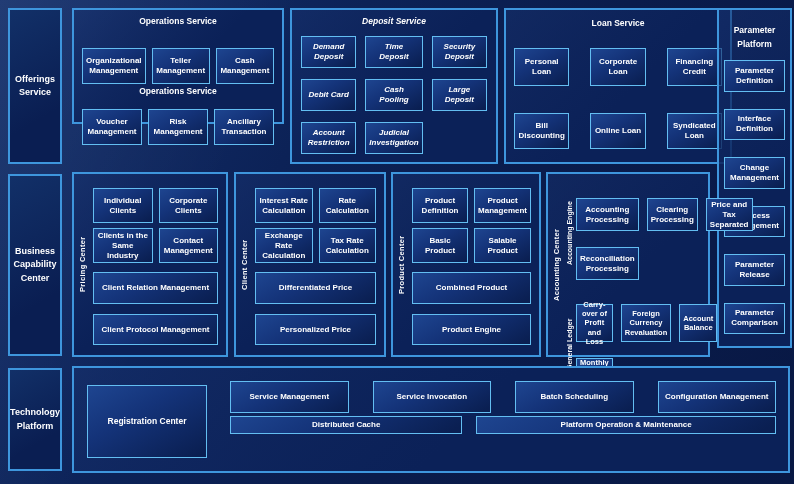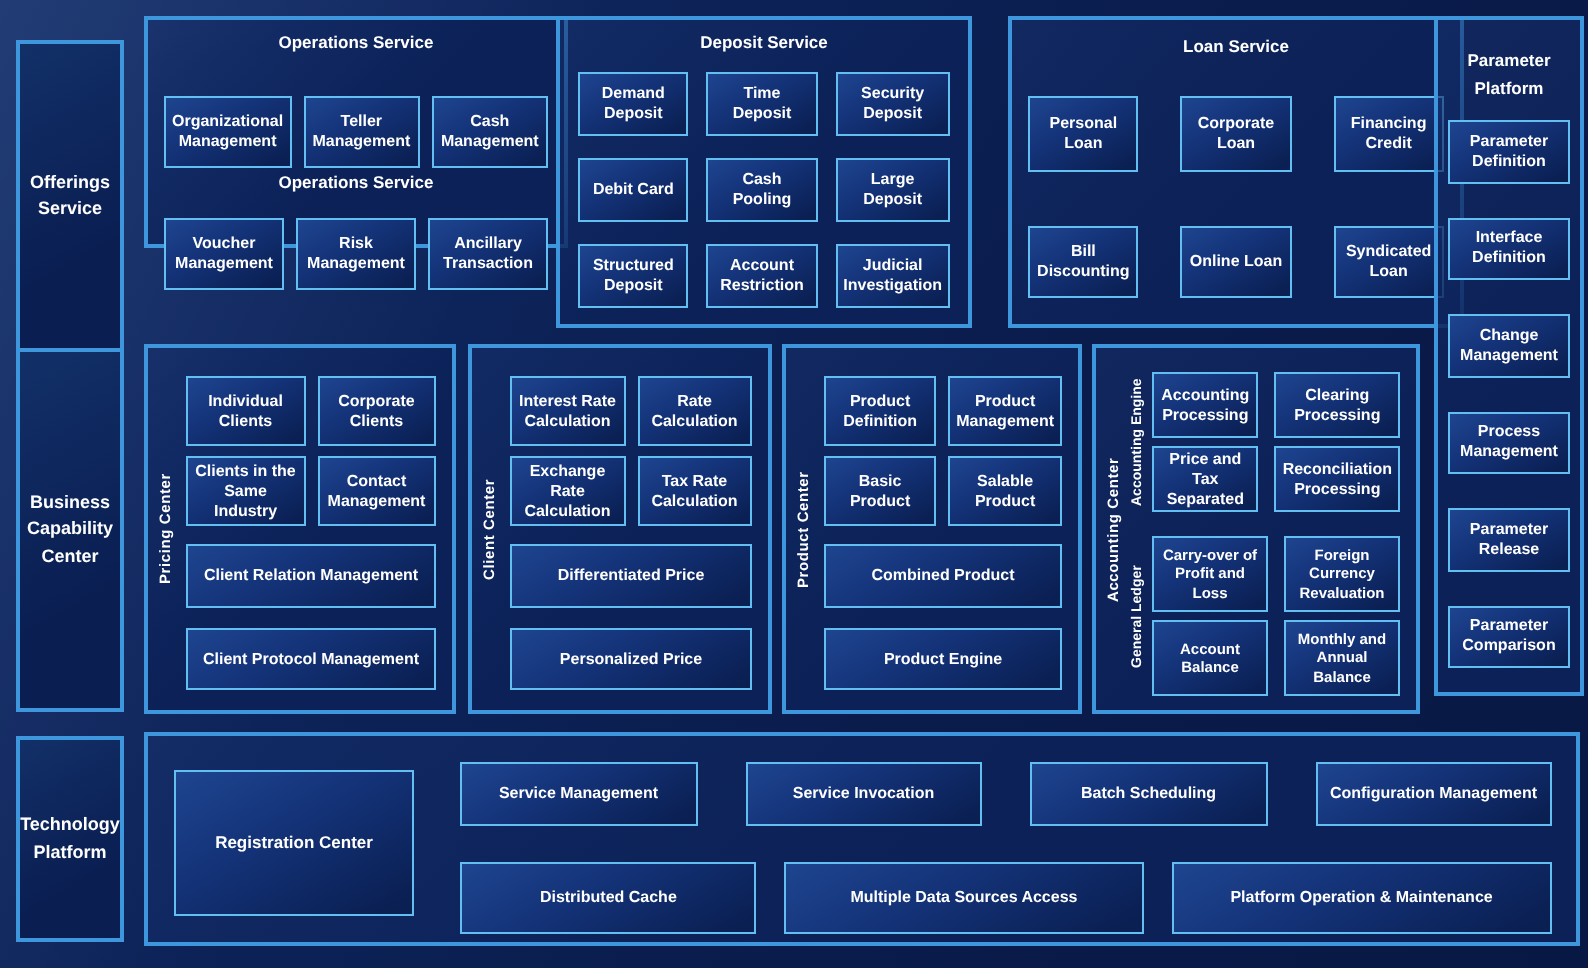--- a/index.html
+++ b/index.html
@@ -36,21 +36,21 @@
     display:flex;align-items:center;justify-content:center;text-align:center;
     padding:2px 3px;
   }
   
   .ops{left:72px;top:8px;width:212px;height:116px;padding-top:6px;}
   .ops .row{display:flex;gap:6px;padding:0 8px;}
   .ops .box{flex:1;height:36px;}
   .ops .row.r1{margin-top:22px;}
   .ops .mid{margin-top:2px;}
   .ops .row.r2{margin-top:13px;}
-  .deposit{left:278px;top:8px;width:208px;height:156px;padding-top:6px;}
+  .deposit{left:290px;top:8px;width:208px;height:156px;padding-top:6px;font-style:italic;}
   .grid3{display:grid;grid-template-columns:repeat(3,1fr);gap:11px 9px;padding:0 9px;margin-top:10px;}
   .deposit .box{height:32px;}
   .loan{left:504px;top:8px;width:228px;height:156px;padding-top:8px;}
   .loan .row{display:flex;gap:21px;padding:0 8px;}
   .loan .box{flex:1;}
   .loan .row.r1{margin-top:20px;height:38px;}
   .loan .row.r2{margin-top:27px;height:36px;}
   
   .param{left:717px;top:8px;width:75px;height:340px;display:flex;flex-direction:column;padding:12px 5px;}
   .param .panel-title{line-height:1.6;margin-top:2px;}
@@ -73,33 +73,33 @@
   .small-grid .box{height:35px;}
   .wide1{margin-top:9px;height:32px;}
   .wide2{margin-top:10px;height:31px;}
   .acc-content{margin-left:14px;padding:12px 8px 0 0;display:flex;flex-direction:column;gap:12px;}
   .acc-group{display:flex;}
   .acc-vlabel{
     width:14px;writing-mode:vertical-rl;transform:rotate(180deg);
     display:flex;align-items:center;justify-content:center;
     font-size:7px;font-weight:700;white-space:nowrap;
   }
-  .acc-grid{flex:1;display:grid;grid-template-columns:1fr 1fr;gap:4px 8px;}
+  .acc-grid{flex:1;display:grid;grid-template-columns:1fr 1fr 1fr;gap:16px 8px;margin-top:12px;}
   .acc-grid.engine .box{height:33px;}
   .acc-grid.ledger .box{height:38px;font-size:7.5px;}
   
   .tech{left:72px;top:366px;width:718px;height:107px;}
   .reg-box{position:absolute;left:13px;top:17px;width:120px;height:73px;font-size:8.5px;}
   .tech-rows{margin-left:150px;padding:13px 12px 0 6px;display:flex;flex-direction:column;}
   .tech-row{display:flex;}
   .tech-row.r1{gap:24px;height:32px;}
-  .tech-row.r2{gap:14px;height:36px;margin-top:18px;}
+  .tech-row.r2{gap:14px;height:18px;margin-top:3px;}
   .tech-row .box{flex:1;}
   
-  .lb-offerings{left:8px;top:20px;width:54px;height:156px;}
+  .lb-offerings{left:8px;top:8px;width:54px;height:156px;}
   .lb-business{left:8px;top:174px;width:54px;height:182px;}
   .lb-tech{left:8px;top:368px;width:54px;height:103px;}
 </style>
 </head>
 <body>
 
 <div class="canvas">
 
   <div class="label-box lb-offerings">Offerings Service</div>
   <div class="label-box lb-business">Business Capability Center</div>
@@ -122,21 +122,20 @@
 
   <div class="panel deposit">
     <div class="panel-title">Deposit Service</div>
     <div class="grid3">
       <div class="box">Demand Deposit</div>
       <div class="box">Time Deposit</div>
       <div class="box">Security Deposit</div>
       <div class="box">Debit Card</div>
       <div class="box">Cash Pooling</div>
       <div class="box">Large Deposit</div>
-      <div class="box">Structured Deposit</div>
       <div class="box">Account Restriction</div>
       <div class="box">Judicial Investigation</div>
     </div>
   </div>
 
   <div class="panel loan">
     <div class="panel-title">Loan Service</div>
     <div class="row r1">
       <div class="box">Personal Loan</div>
       <div class="box">Corporate Loan</div>
@@ -229,19 +228,18 @@
     <div class="box reg-box">Registration Center</div>
     <div class="tech-rows">
       <div class="tech-row r1">
         <div class="box">Service Management</div>
         <div class="box">Service Invocation</div>
         <div class="box">Batch Scheduling</div>
         <div class="box">Configuration Management</div>
       </div>
       <div class="tech-row r2">
         <div class="box">Distributed Cache</div>
-        <div class="box" style="flex:1.22">Multiple Data Sources Access</div>
         <div class="box" style="flex:1.3">Platform Operation &amp; Maintenance</div>
       </div>
     </div>
   </div>
 
 </div>
 
 </body></html>

